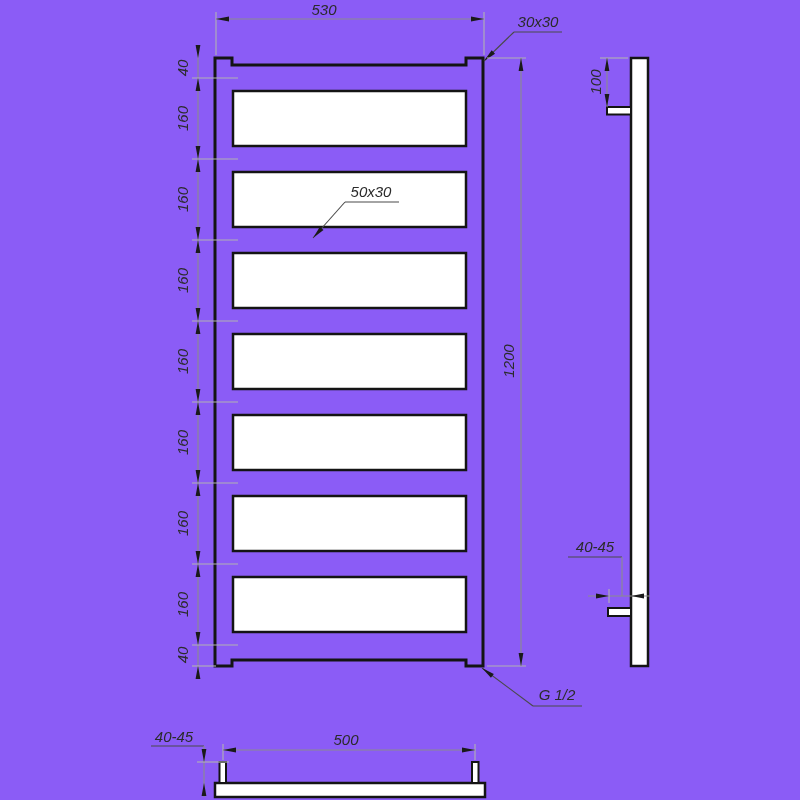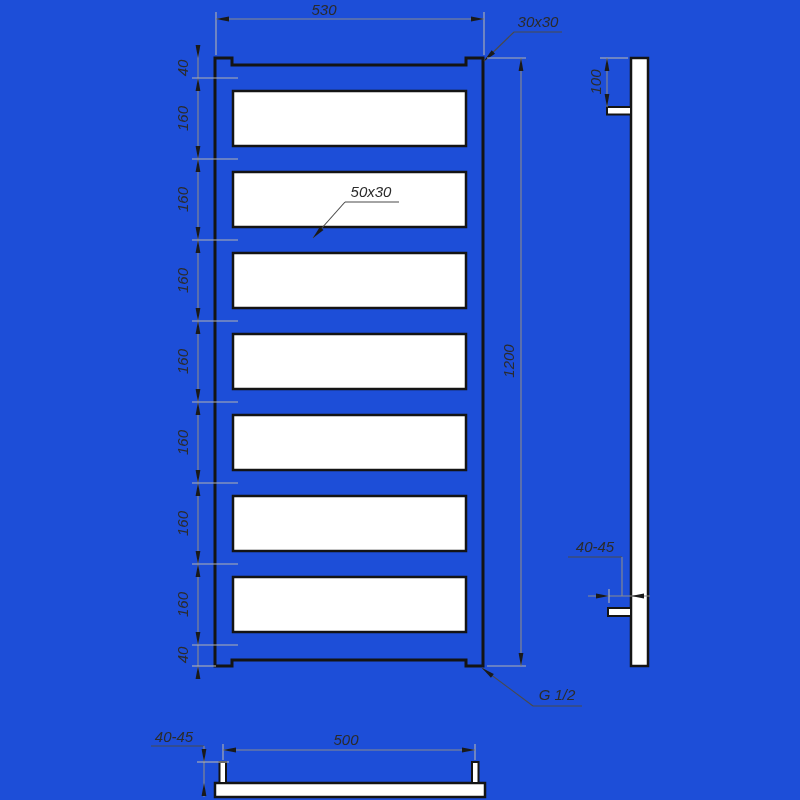--- a/index.html
+++ b/index.html
@@ -1,16 +1,16 @@
 <!DOCTYPE html>
 <html><head>
 <meta charset="utf-8">
 <style>
   html,body{margin:0;padding:0;background:#ffffff;}
-  .canvas{position:relative;width:800px;height:800px;background:#1d4ed8;overflow:hidden;}
+  .canvas{position:relative;width:800px;height:800px;background:#8b5cf6;overflow:hidden;}
   svg{display:block;}
   .part  {stroke:#141414;stroke-width:3;  fill:none;stroke-linejoin:miter;}
   .part2 {stroke:#141414;stroke-width:2.5;fill:#ffffff;}
   .part3 {stroke:#141414;stroke-width:2;  fill:#ffffff;}
   .ext {stroke:#b2b2b2;stroke-width:1.1;fill:none;}
   .dim {stroke:#8c8c8c;stroke-width:1.1;fill:none;}
   .ldr {stroke:#4a4a4a;stroke-width:1.1;fill:none;}
   .arr {fill:#1a1a1a;stroke:none;}
   .t {font-family:"Liberation Sans", sans-serif;font-style:italic;font-size:15px;fill:#2b2b2b;}
 </style>

